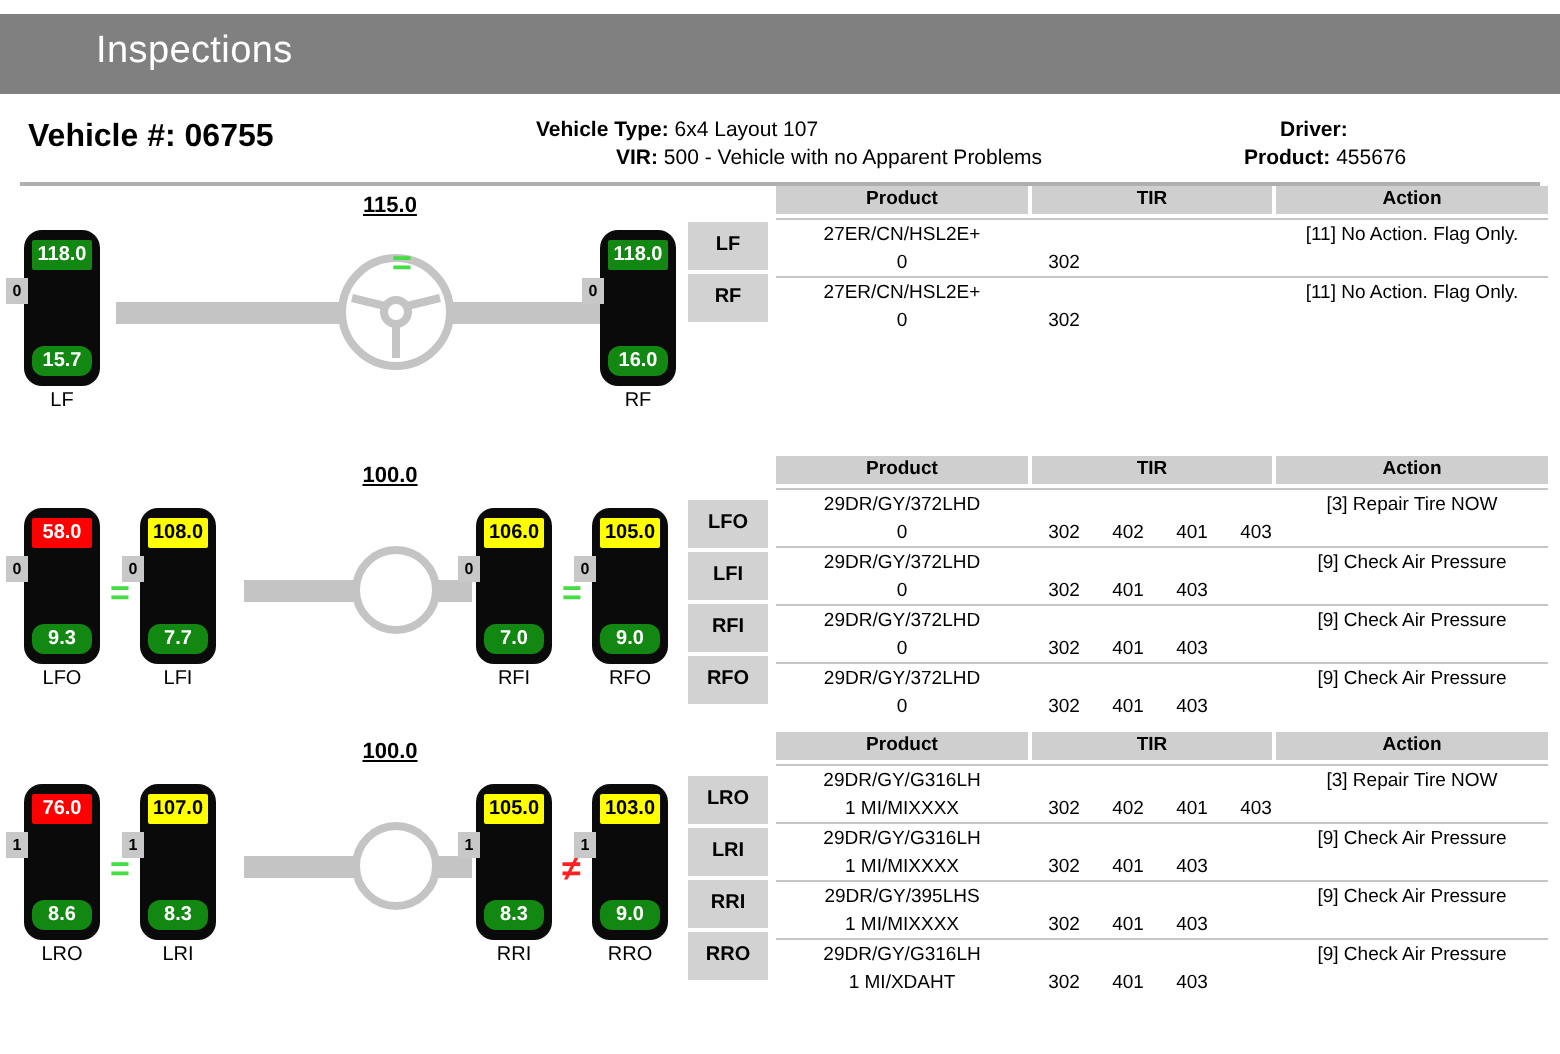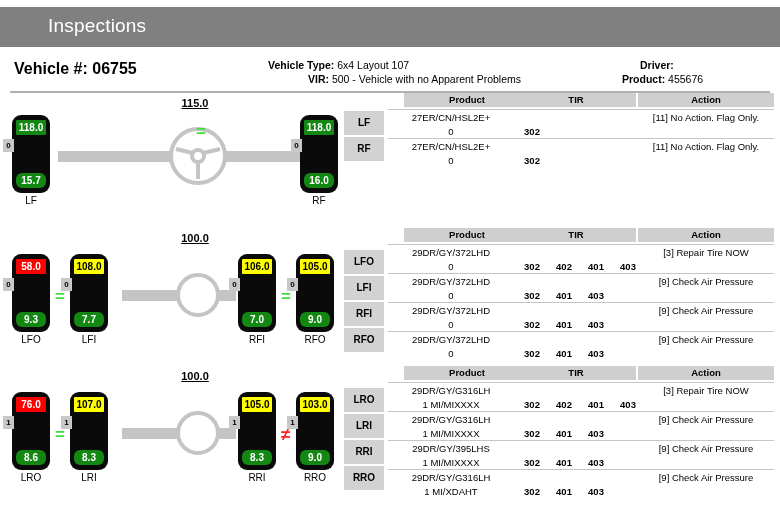--- a/index.html
+++ b/index.html
@@ -187,41 +187,41 @@
   .tbl .th {
     position: absolute;
     top: 0; height: 14px;
     line-height: 14px;
     background: #cfcfcf;
     font-size: 9.5px;
     font-weight: bold;
     text-align: center;
     color: #000;
   }
-  .th-product { left: 16px;   width: 126px; }
+  .th-product { left: 0;   width: 126px; }
   .th-tir     { left: 128px; width: 120px; }
   .th-action  { left: 250px; width: 136px; }
 
   .trow {
     position: absolute;
     left: 0;
     width: 386px;
     height: 34px;
     border-top: 1px solid #c6c6c6;
   }
   .trow:first-of-type { border-top: none; }
   .cell {
     position: absolute;
     font-size: 9.5px;
     color: #000;
     white-space: nowrap;
   }
   .c-product { left: 0; width: 126px; top: 2px; text-align: center; }
   .c-serial  { left: 0; width: 126px; top: 16px; text-align: center; }
-  .c-tir     { left: 128px; top: 16px; font-weight: bold; }
+  .c-tir     { left: 128px; top: 16px; }
   .c-tir span {
     display: inline-block;
     width: 32px;
     text-align: center;
   }
   .c-action  { left: 250px; width: 136px; top: 2px; text-align: center; }
 </style>
 </head>
 <body>
 

